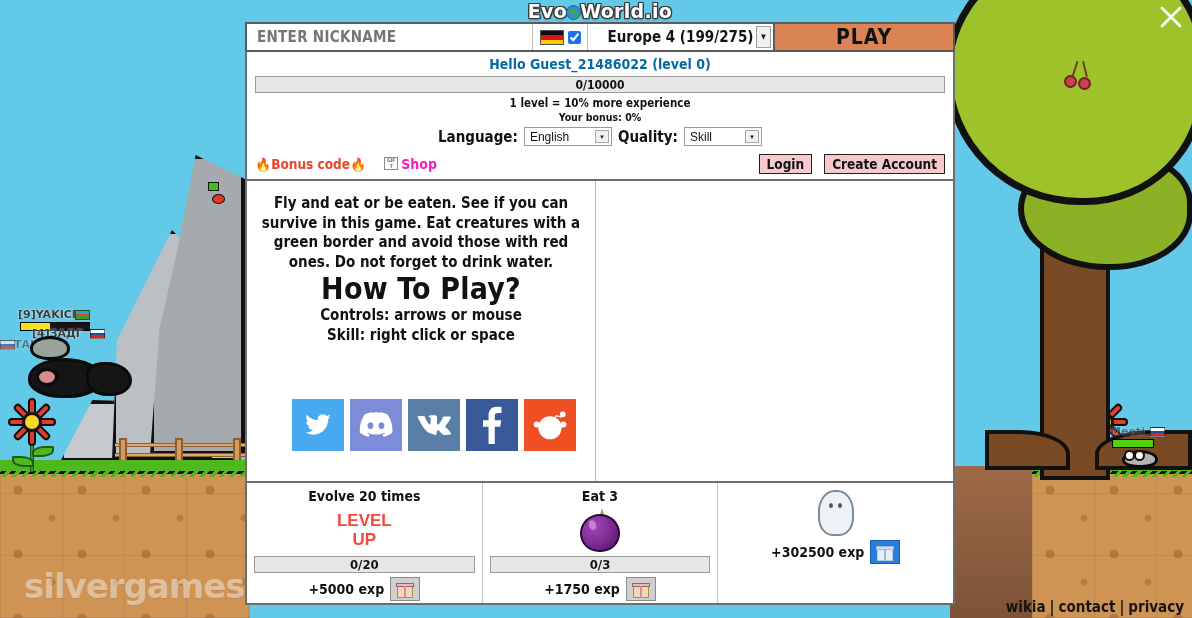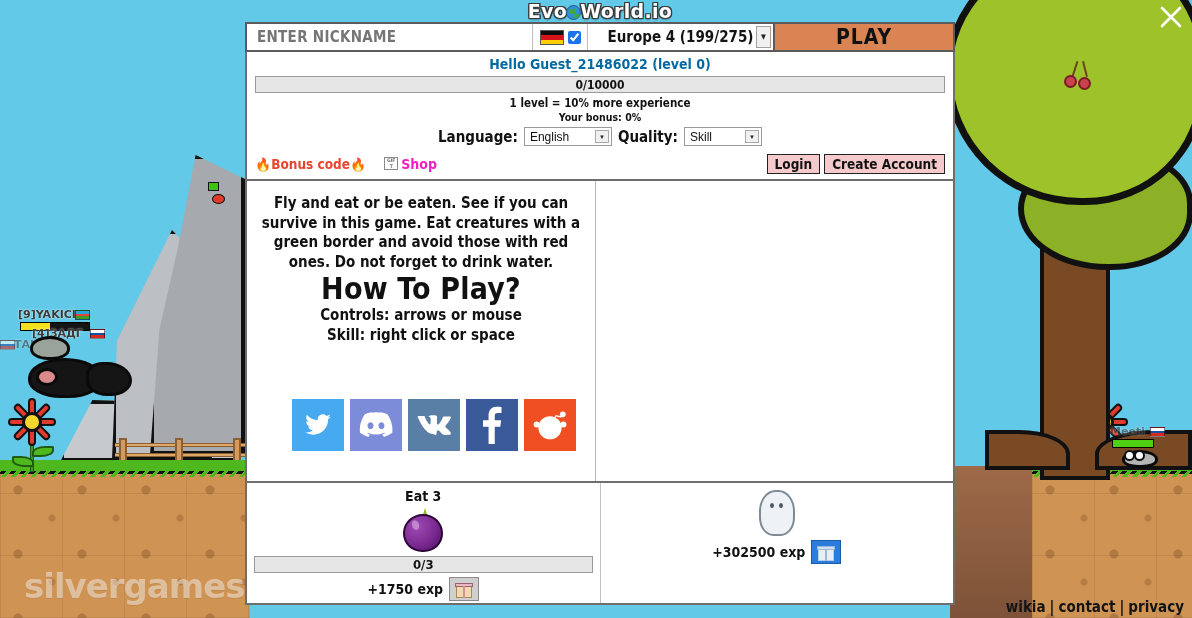--- a/index.html
+++ b/index.html
@@ -235,21 +235,21 @@
   #bonus-code .fire { font-size:13px; }
   #shop-link {
     margin-left:18px; font-weight:bold; font-size:14px; color:#f020c0; cursor:pointer;
     display:flex; align-items:center; gap:3px;
   }
   .gift-glyph {
     display:inline-block; width:14px;height:13px; background:#fff;
     border:1px solid #8a8a8a; position:relative; font-size:5px; color:#777;
     line-height:5.5px; text-align:center; overflow:hidden;
   }
-  #auth-buttons { margin-left:auto; display:flex; gap:4px; }
+  #auth-buttons { margin-left:auto; display:flex; gap:12px; }
   .auth-btn {
     background:#f6c9cc; border:1.5px solid #222; padding:1px 7px;
     font-weight:bold; font-size:13.5px; color:#111; cursor:pointer; line-height:16px;
   }
 
   
   #content-block {
     background:#fff; border:2px solid #6e6e6e; border-top:none;
     display:flex; height:302px;
   }
@@ -556,20 +556,40 @@
             <path d="M13.2 11.3 16 3.6l4.6 1-.3 1-3.7-.8-2.4 6.6z"></path>
           </svg>
         </div>
       </div>
     </div>
     <div id="right-col"></div>
   </div>
 
   <div id="quests">
 
+    <div class="quest">
+      <div class="q-title">Evolve 20 times</div>
+      <div class="q-art">
+        <div style="text-align:center">
+          <div class="q-levelup">LEVEL</div>
+          <div class="q-levelup">UP</div>
+        </div>
+      </div>
+      <div class="q-bar">0/20</div>
+      <div class="q-foot">
+        <span class="q-exp">+5000 exp</span>
+        <span class="q-claim gray">
+          <span class="giftbox">
+            <span class="box"></span>
+              <span class="lid"></span>
+              <span class="rib"></span>
+          </span>
+        </span>
+      </div>
+    </div>
 
     <div class="quest">
       <div class="q-title">Eat 3</div>
       <div class="q-art">
         <span class="fruit">
           <span class="spike"></span>
             <span class="flesh"></span>
             <span class="shine"></span>
         </span>
       </div>

